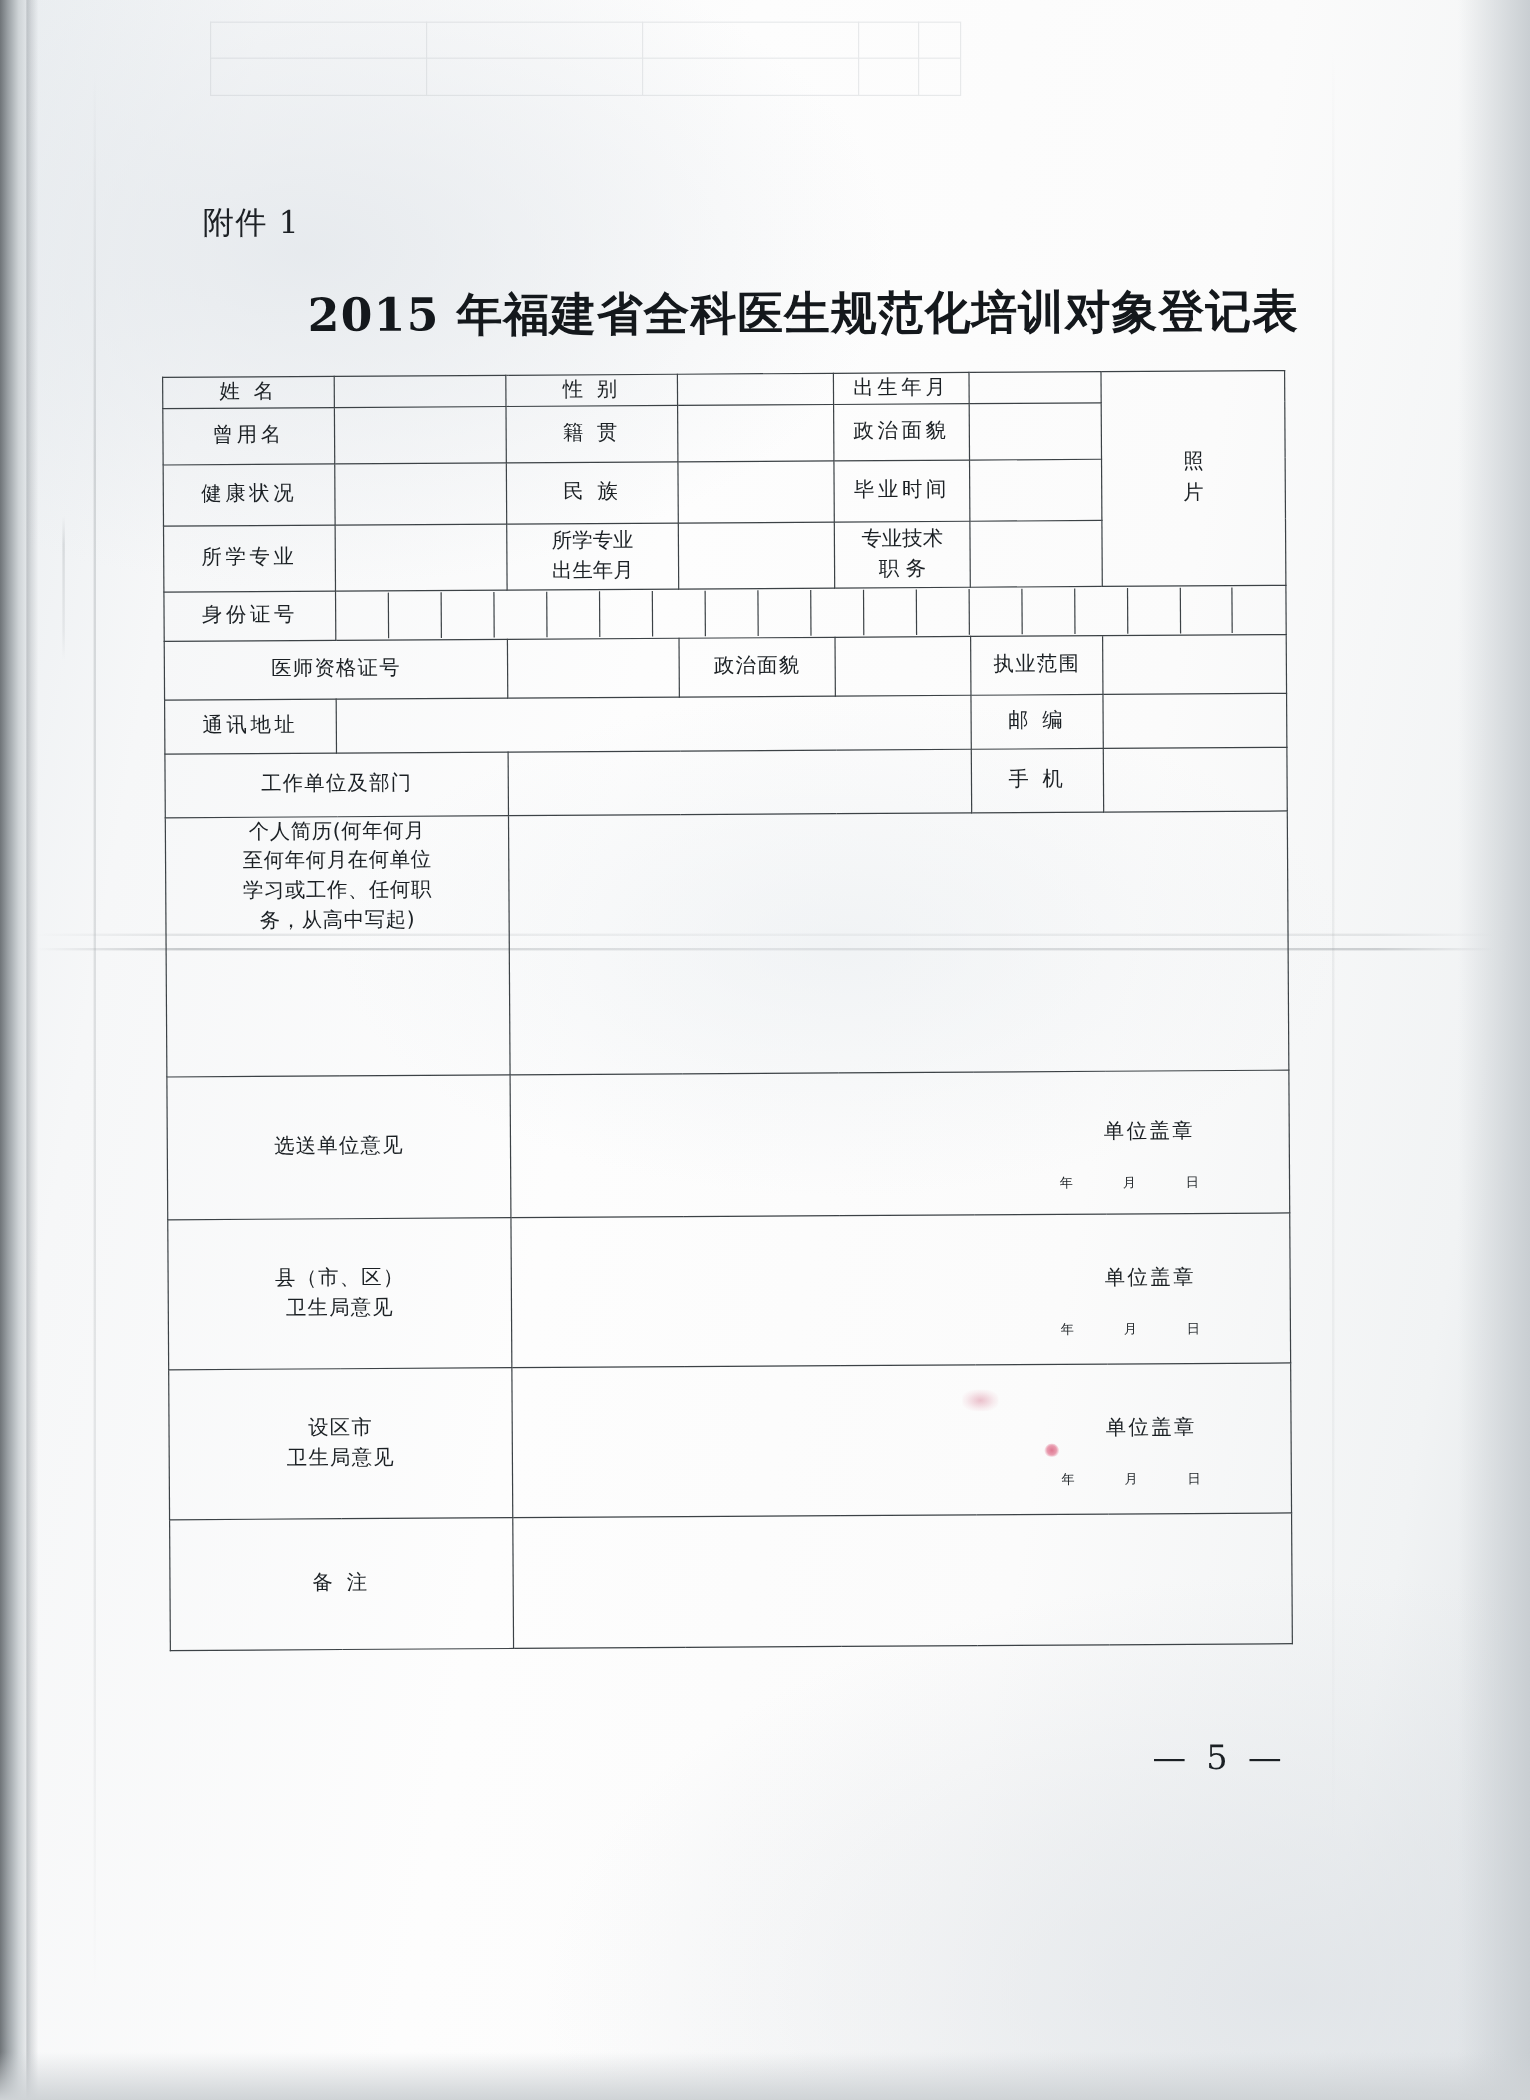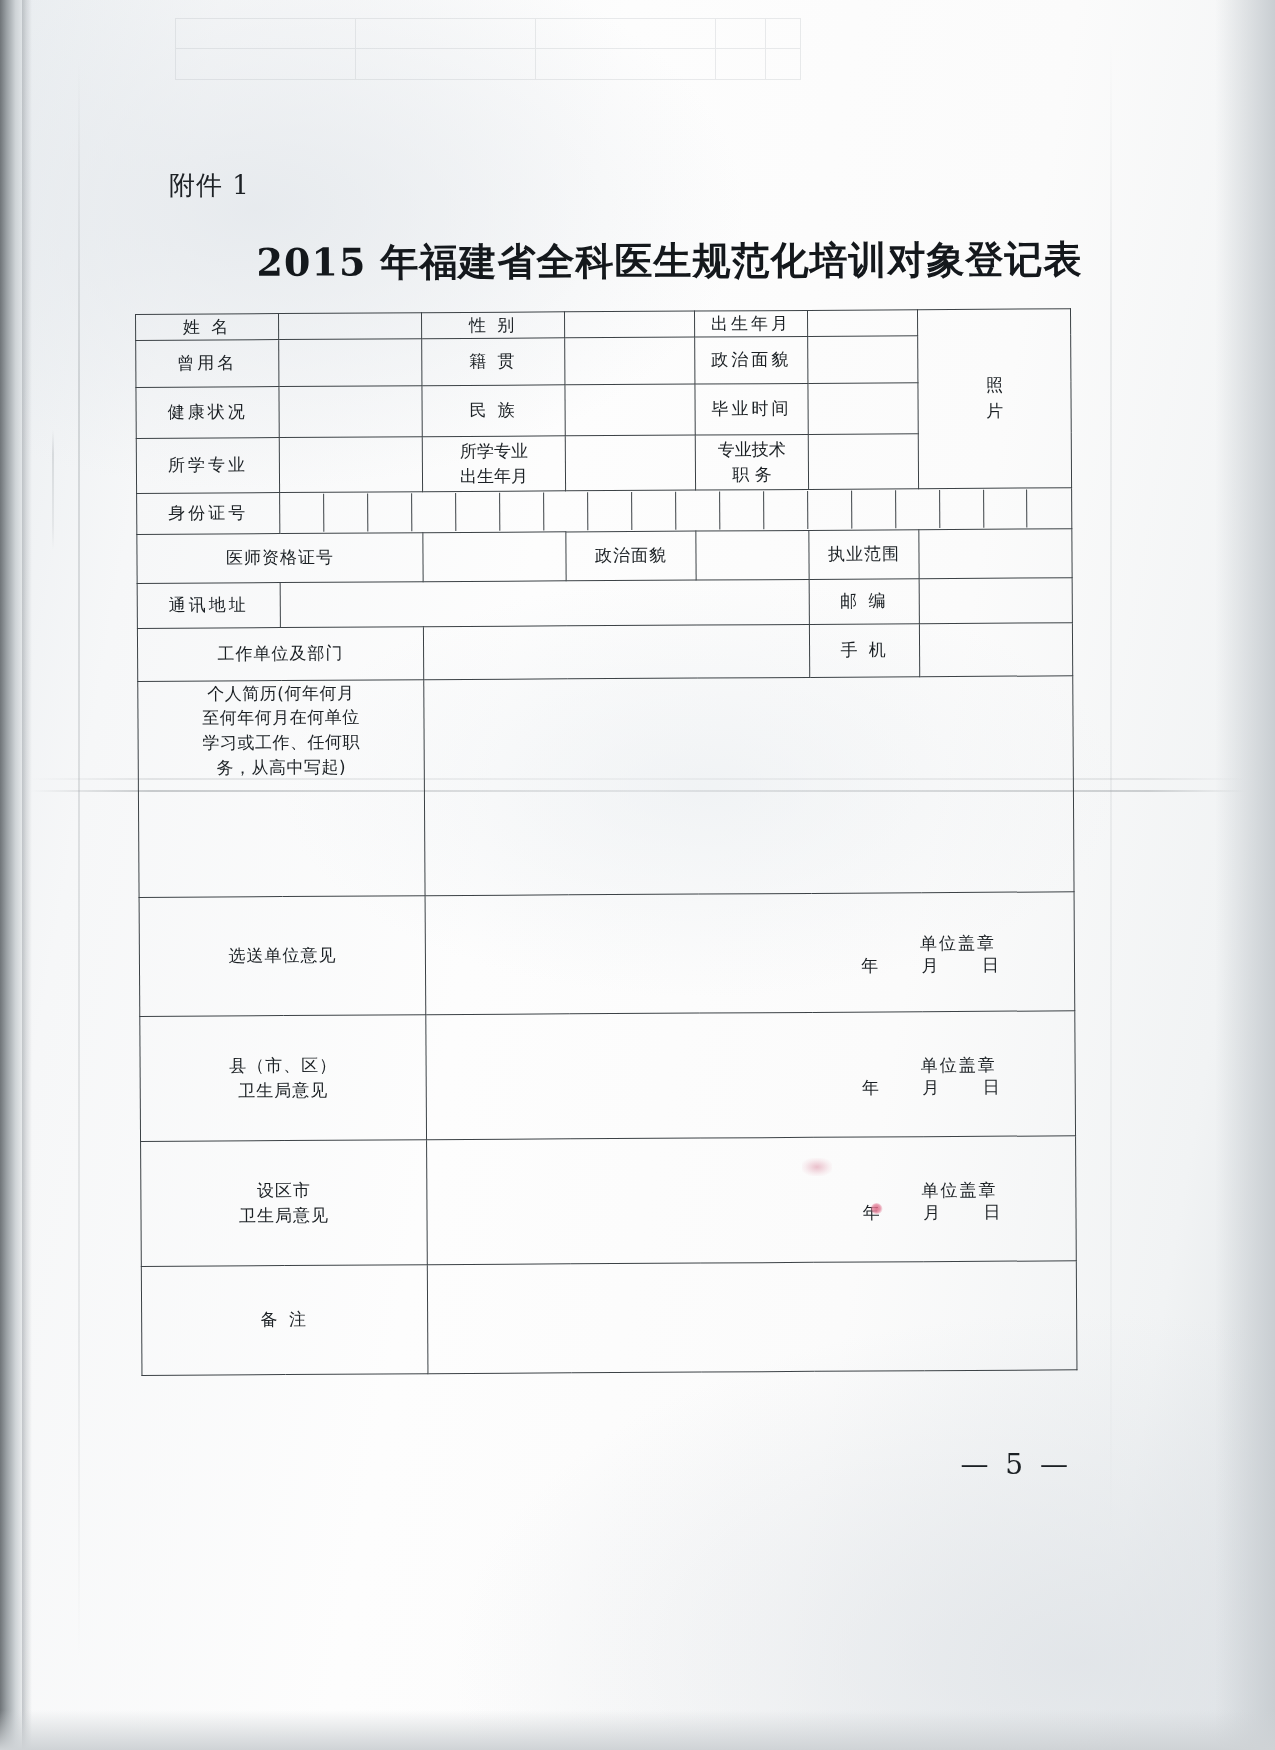--- a/index.html
+++ b/index.html
@@ -145,22 +145,22 @@
   }
   .sig-stamp {
     position: absolute;
     right: 78px; bottom: 46px;
     font-size: 17px;
     letter-spacing: 2px;
     white-space: nowrap;
   }
   .sig-date {
     position: absolute;
-    right: 56px; bottom: 24px;
-    font-size: 17px;
+    right: 56px; bottom: 8px;
+    font-size: 11px;
     letter-spacing: 1px;
     white-space: nowrap;
   }
   .sig-date span { margin: 0 18px; }
 
   .two-line { line-height: 1.85; }
 
   .page-num {
     position: absolute;
     left: 0; top: 1448px;

